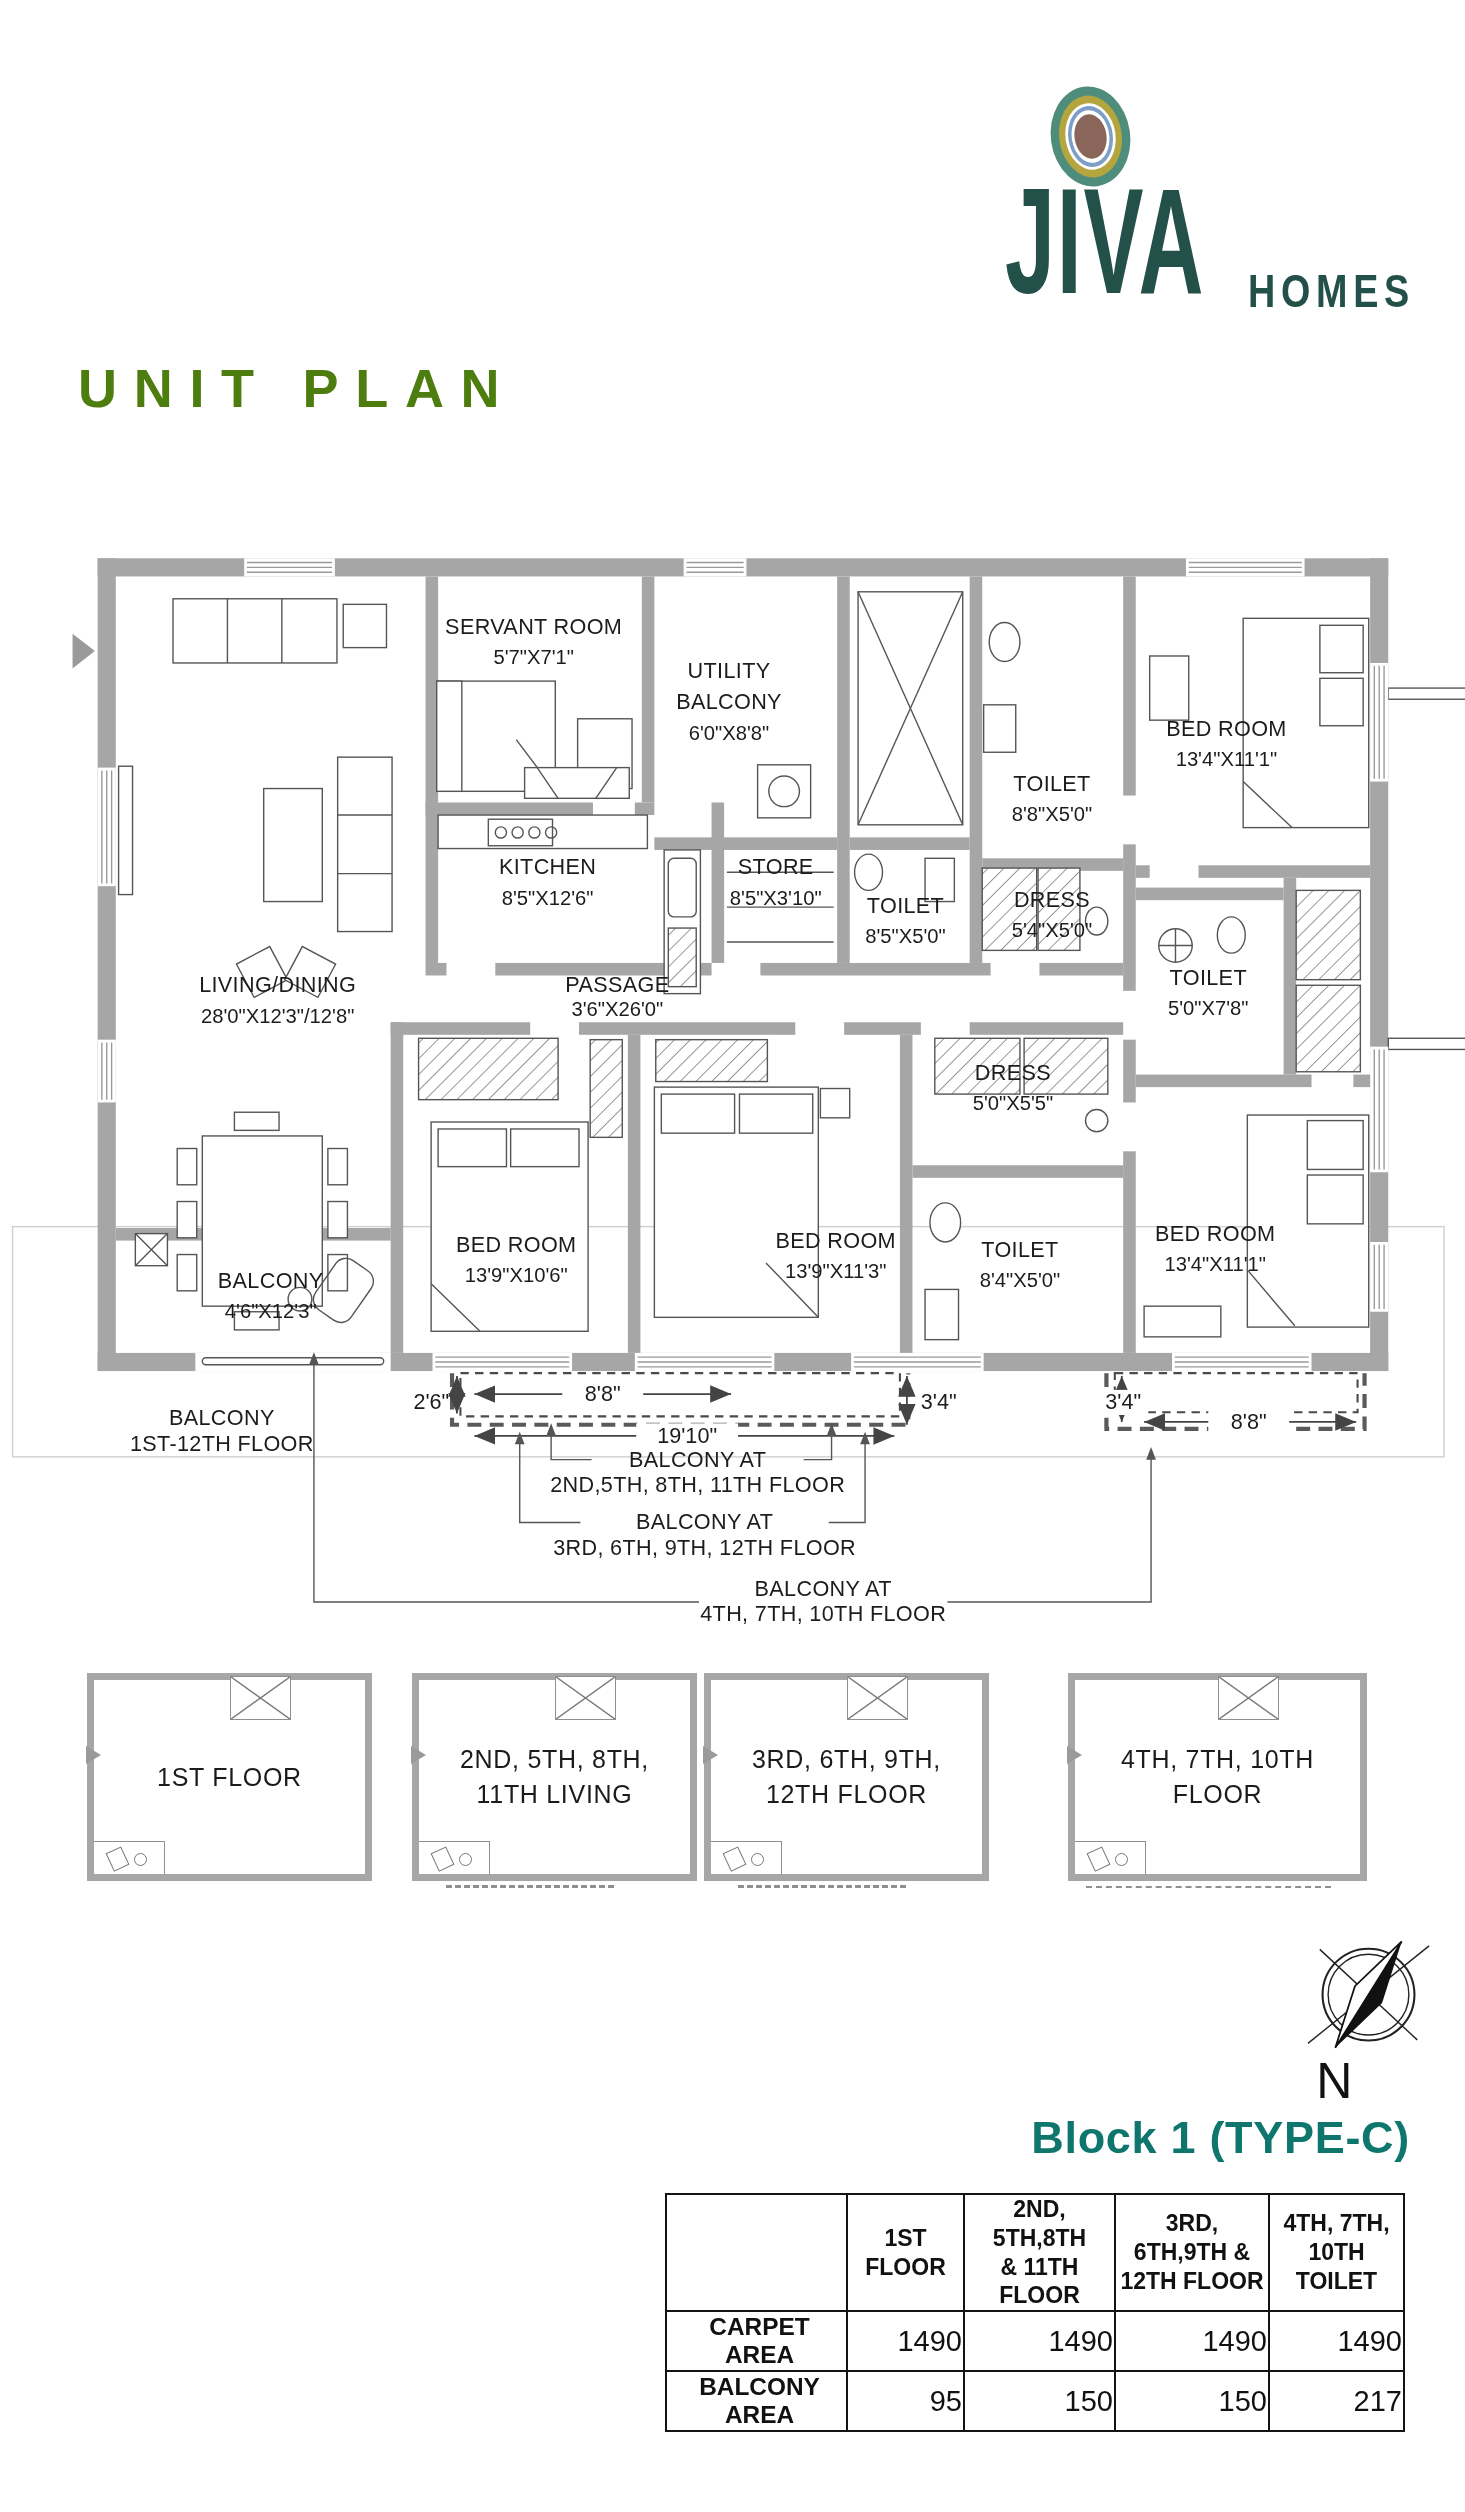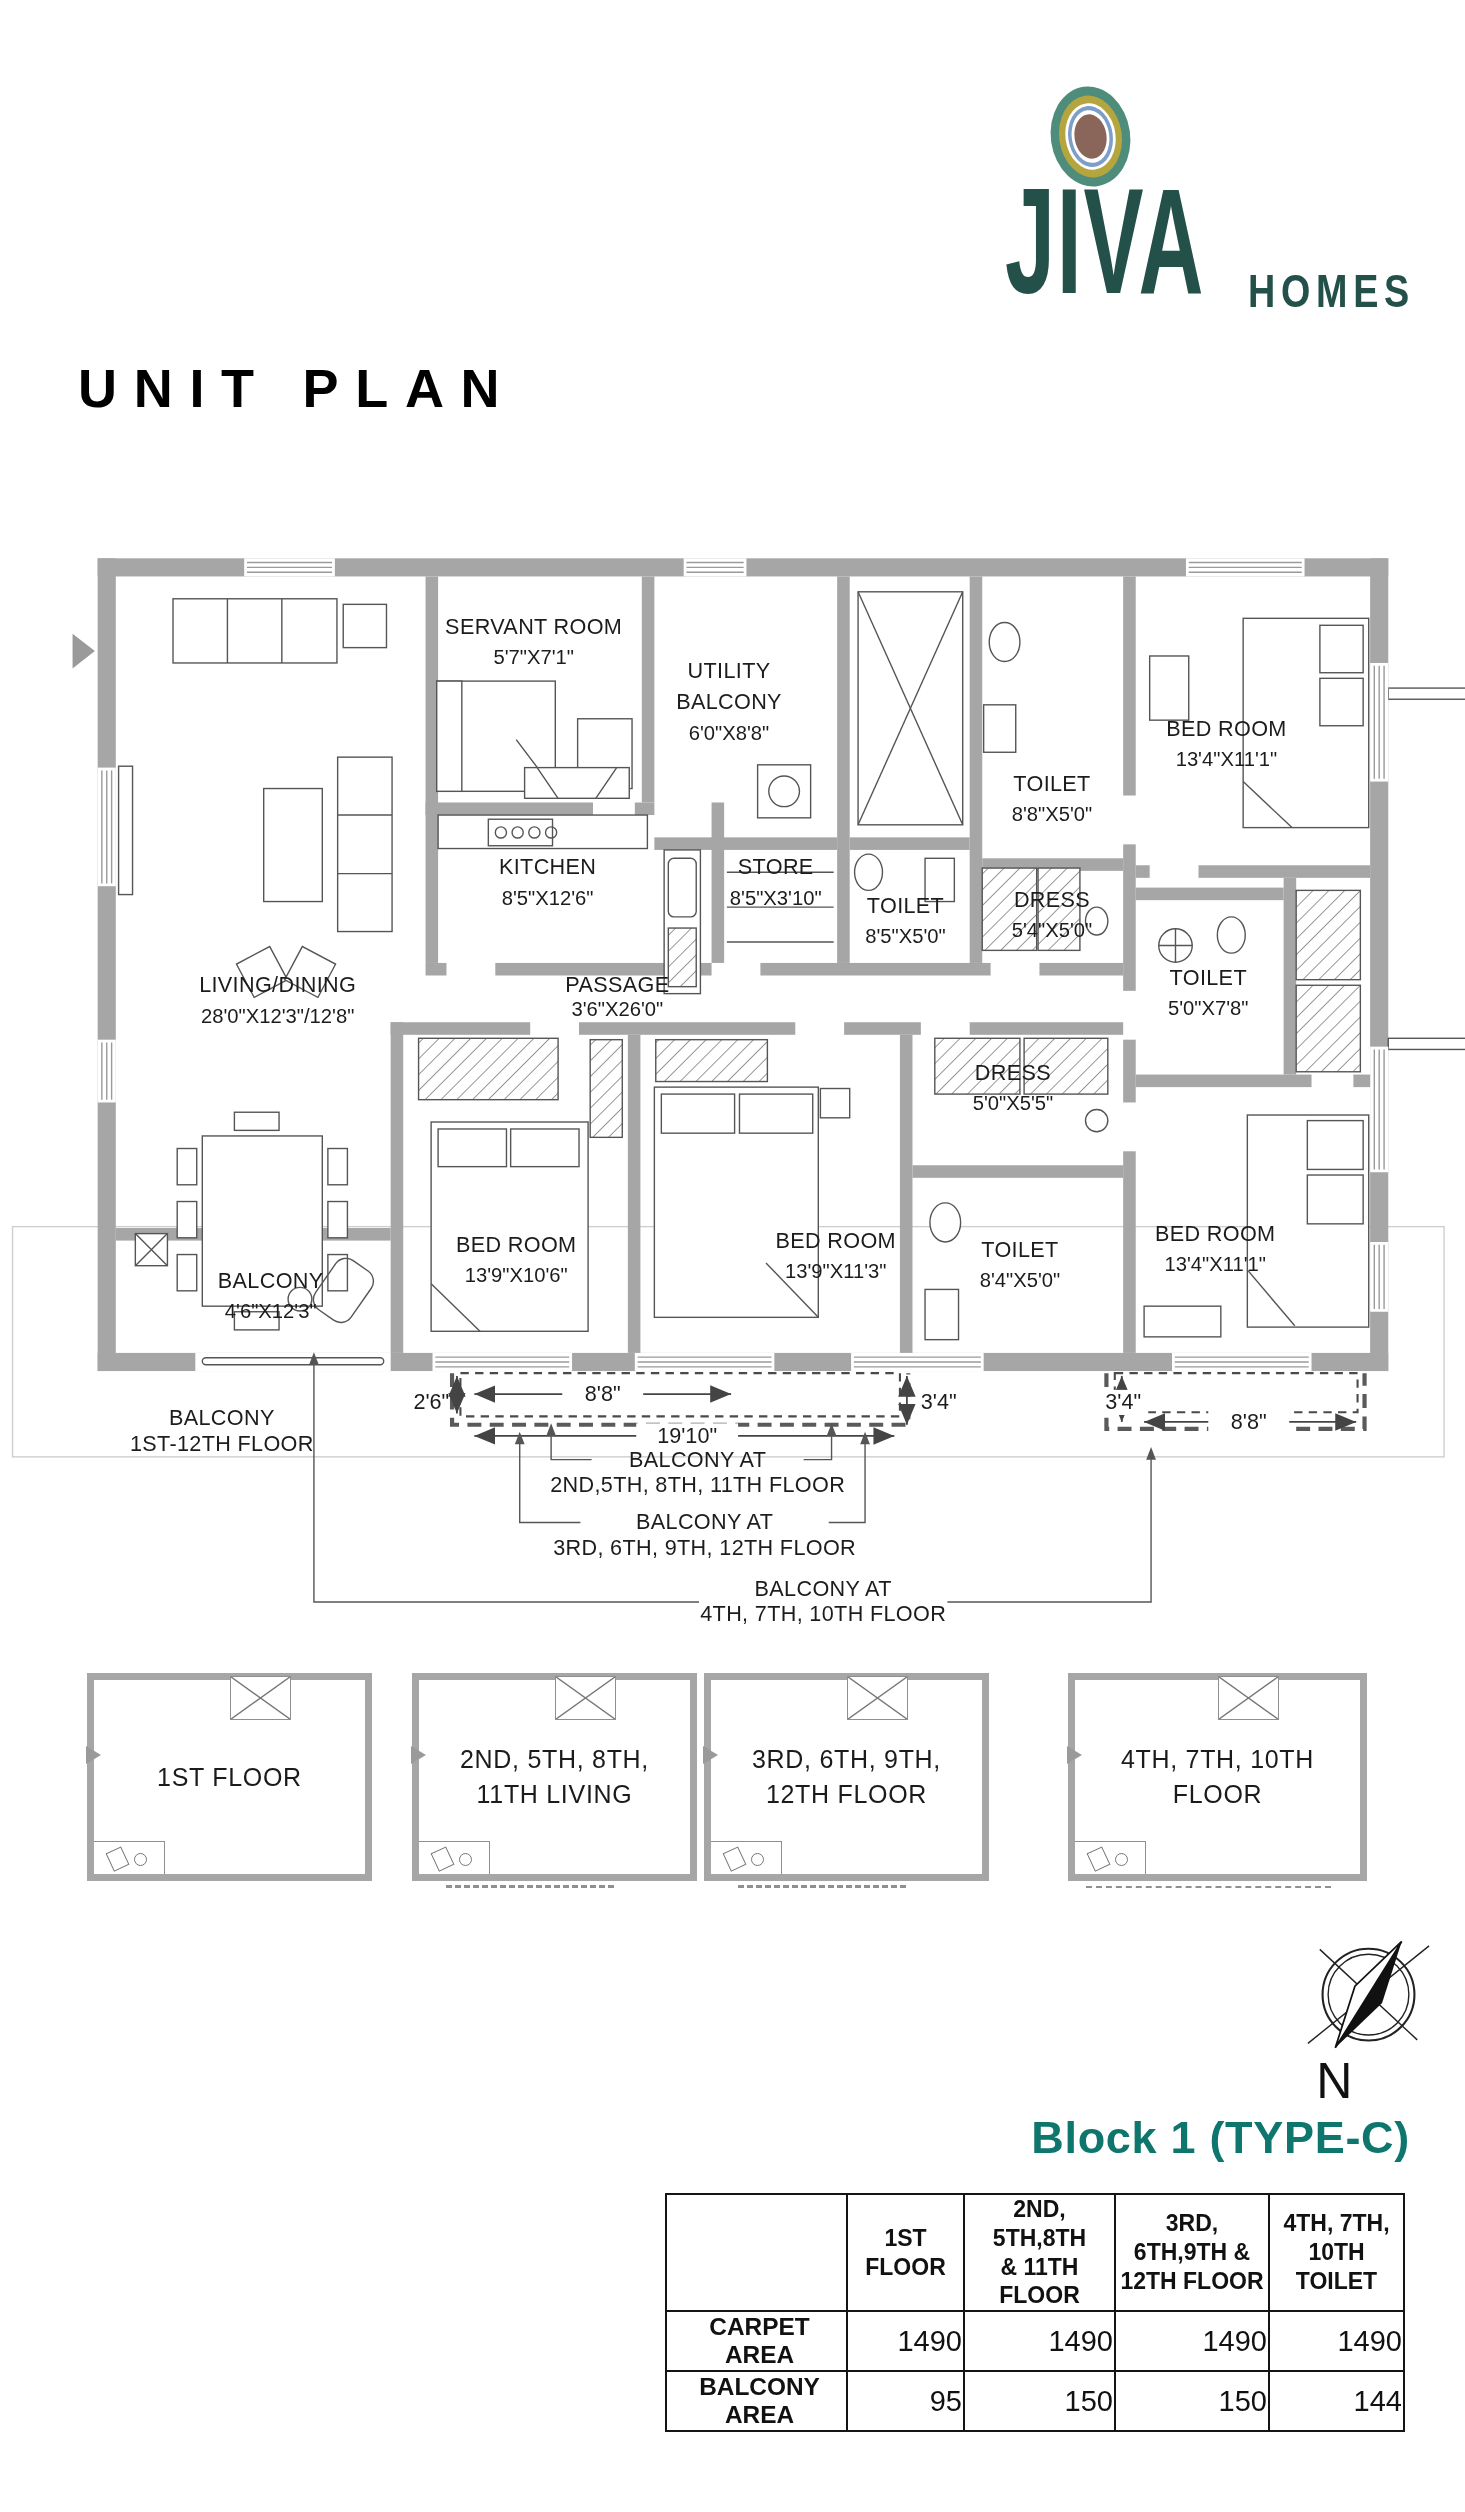--- a/index.html
+++ b/index.html
@@ -6,21 +6,21 @@
     font-family:"Liberation Sans",sans-serif;overflow:hidden}
   
   .logo{position:absolute;left:1005px;top:61px;width:475px;height:251px}
   .logo-mark{position:absolute;left:33px;top:16.7px}
   .jiva{position:absolute;left:0;top:105px;font-size:150px;line-height:1;font-weight:bold;
     color:#24504A;letter-spacing:2.8px;transform:scaleX(.60);transform-origin:0 0;white-space:nowrap}
   .homes{position:absolute;left:243px;top:207px;font-size:46px;line-height:1;font-weight:bold;
     color:#24504A;letter-spacing:7px;transform:scaleX(.82);transform-origin:0 0;white-space:nowrap}
   
   .page-title{position:absolute;left:78px;top:357px;font-size:54px;font-weight:bold;
-    letter-spacing:16.7px;color:#000000;white-space:nowrap}
+    letter-spacing:16.7px;color:#4d7c0f;white-space:nowrap}
   .block-heading{position:absolute;left:1012px;top:2112px;width:398px;text-align:right;
     font-size:45px;font-weight:bold;color:#0f766e;letter-spacing:0.7px;white-space:nowrap}
   
   .plan-svg{position:absolute;left:0;top:544px}
   .plan-svg text{font-family:"Liberation Sans",sans-serif;fill:#1c1c1c}
   .rn{font-size:31px;text-anchor:middle;letter-spacing:.5px}
   .rd{font-size:29px;text-anchor:middle}
   .dim{font-size:31px;text-anchor:middle}
   .dimE{font-size:31px;text-anchor:end}
   .dimS{font-size:31px;text-anchor:start}
@@ -518,17 +518,17 @@
     <td class="val">1490</td>
     <td class="val">1490</td>
     <td class="val">1490</td>
     <td class="val">1490</td>
   </tr>
   <tr>
     <td class="rowlab">BALCONY AREA</td>
     <td class="val">95</td>
     <td class="val">150</td>
     <td class="val">150</td>
-    <td class="val">144</td>
+    <td class="val">217</td>
   </tr>
 </tbody>
   </table>
 
 
 </body></html>

